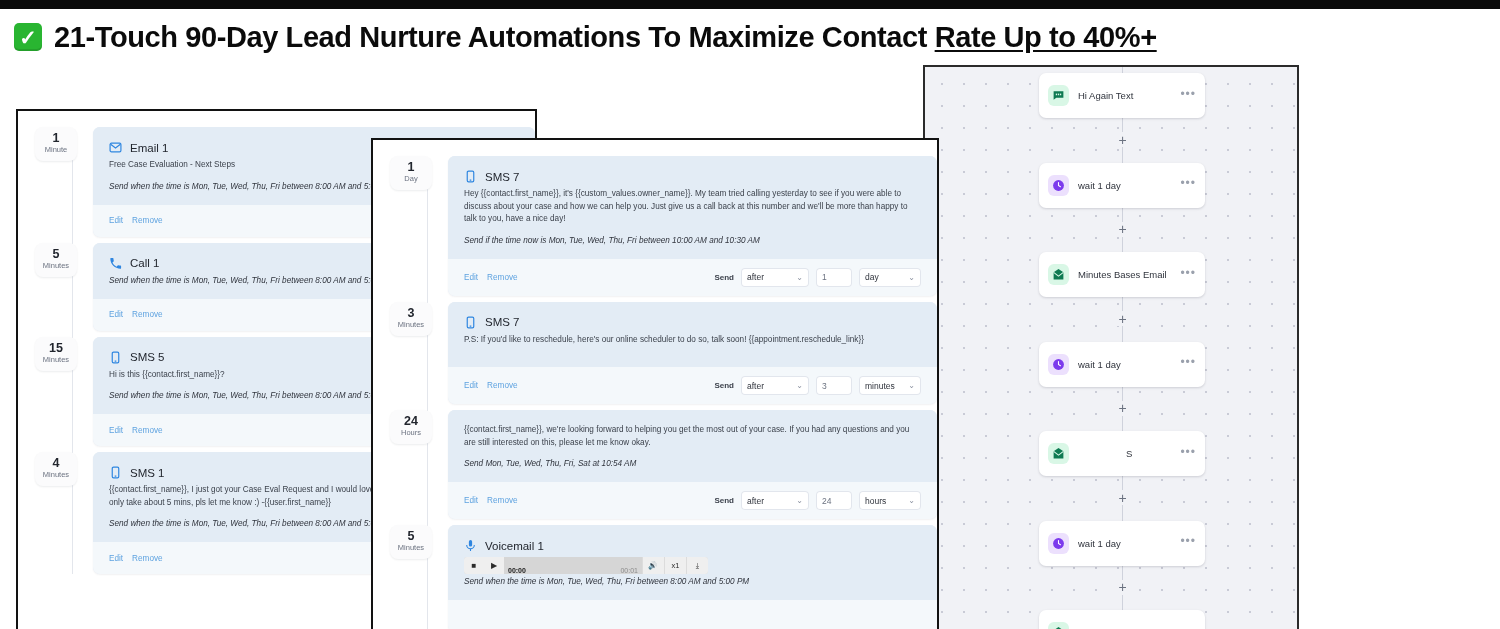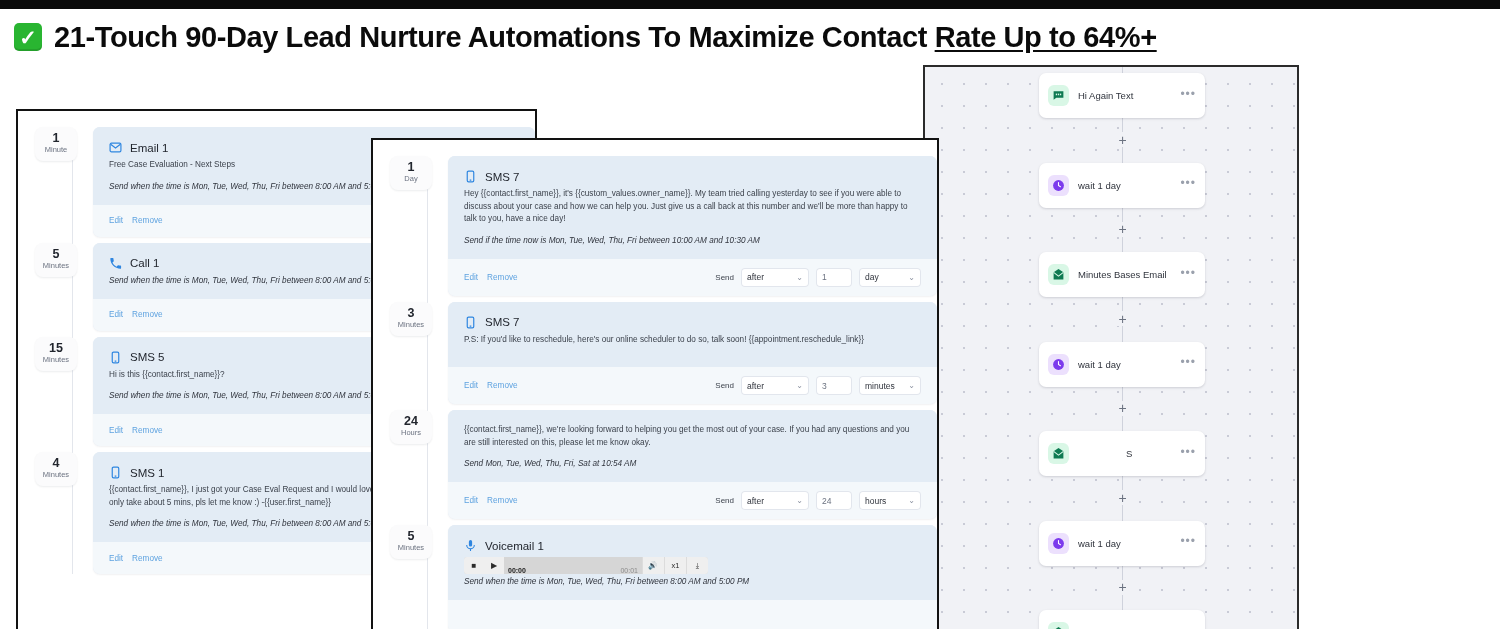--- a/index.html
+++ b/index.html
@@ -106,21 +106,21 @@
   .card-msg { font-size: 8.2px; color: #3c424c; line-height: 12.5px; margin-bottom: 9px; }
   .card-when { font-size: 8.2px; color: #30343d; font-style: italic; line-height: 12px; }
   .card-foot {
     background: #f4f8fb; padding: 9px 16px; display: flex; align-items: center;
     min-height: 32px;
     gap: 45px;
   }
   .links { display: flex; gap: 9px; }
   .links a { font-size: 8.2px; color: #5fa3e0; text-decoration: none; }
   .send-grp { margin-left: auto; display: flex; align-items: center; gap: 7px; }
-  .send-lbl { font-size: 8px; font-weight: normal; color: #3c424c; }
+  .send-lbl { font-size: 8px; font-weight: bold; color: #3c424c; }
   .ctrl {
     background: #fff; border-radius: 4px; height: 19px;
     display: flex; align-items: center; justify-content: space-between;
     padding: 0 6px; font-size: 8.5px; color: #30343d;
     box-shadow: 0 0 0 1px #e2e6ed inset;
   }
   .ctrl .cv { white-space: nowrap; }
   .ctrl .cav { color: #8a90a0; font-size: 8px; margin-left: 8px; }
   .ctrl.sel-after { width: 68px; }
   .ctrl.num { width: 36px; justify-content: flex-start; color: #6b7280; }
@@ -142,21 +142,21 @@
 </style>
 </head>
 <body>
 
 <div class="page">
 
   <div class="topbar"></div>
 
   <div class="heading">
     <span class="check-emoji">✓</span>
-    <span class="heading-text"><span>21-Touch 90-Day Lead Nurture Automations To Maximize Contact </span><span class="u">Rate Up to 64%+</span></span>
+    <span class="heading-text"><span>21-Touch 90-Day Lead Nurture Automations To Maximize Contact </span><span class="u">Rate Up to 40%+</span></span>
   </div>
 
   <div class="wf-panel">
     <div class="wf-spine"></div>
     <div class="wf-track" id="wf-track">
         <div class="wf-node" style="top: 6px;">
           <span class="wf-ico green">
             <svg width="13" height="13" viewBox="0 0 24 24" fill="#0f7a52">
               <path d="M3 4h18v12H8l-5 4V4z"></path>
               <g fill="#d9f7e6">

